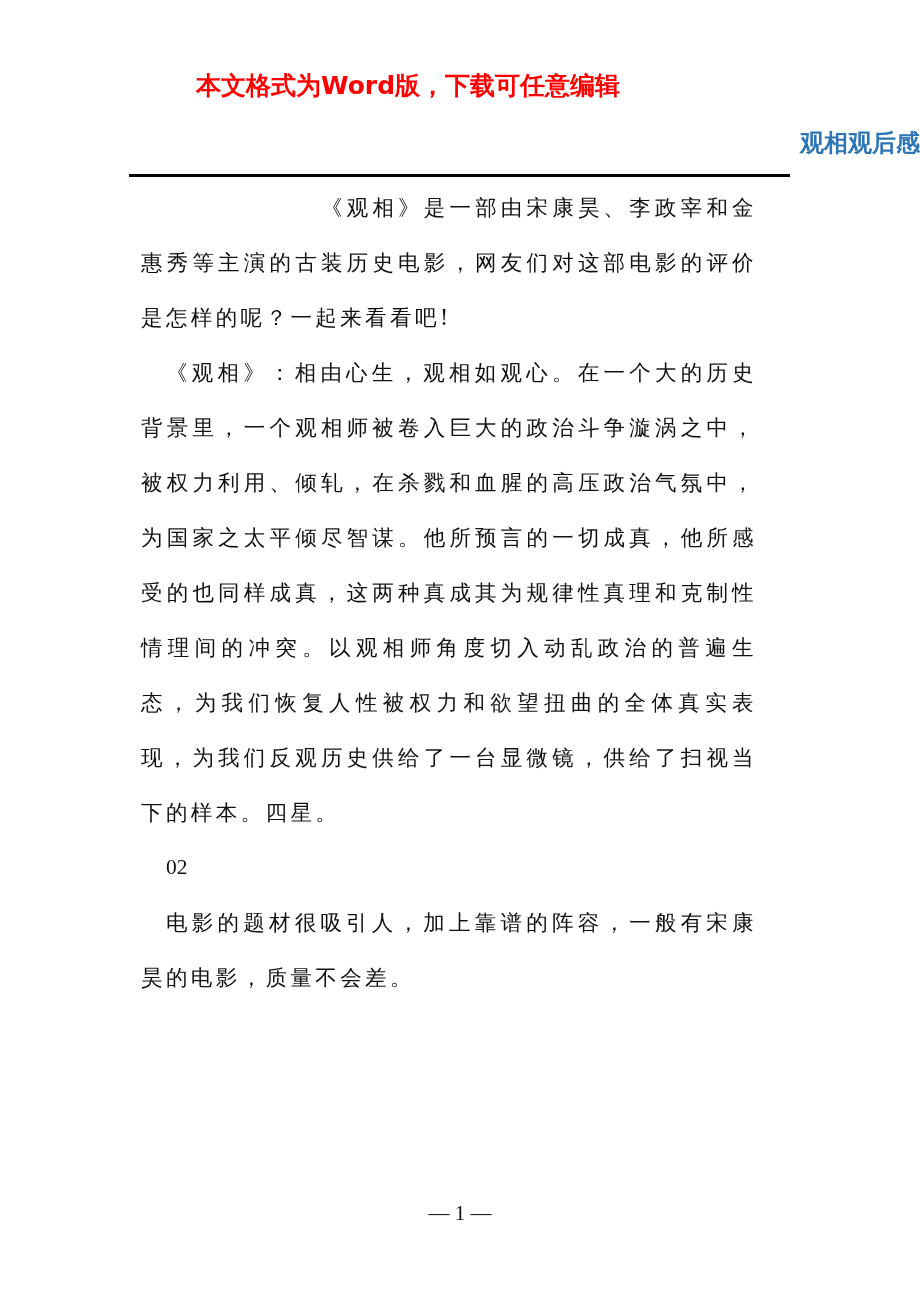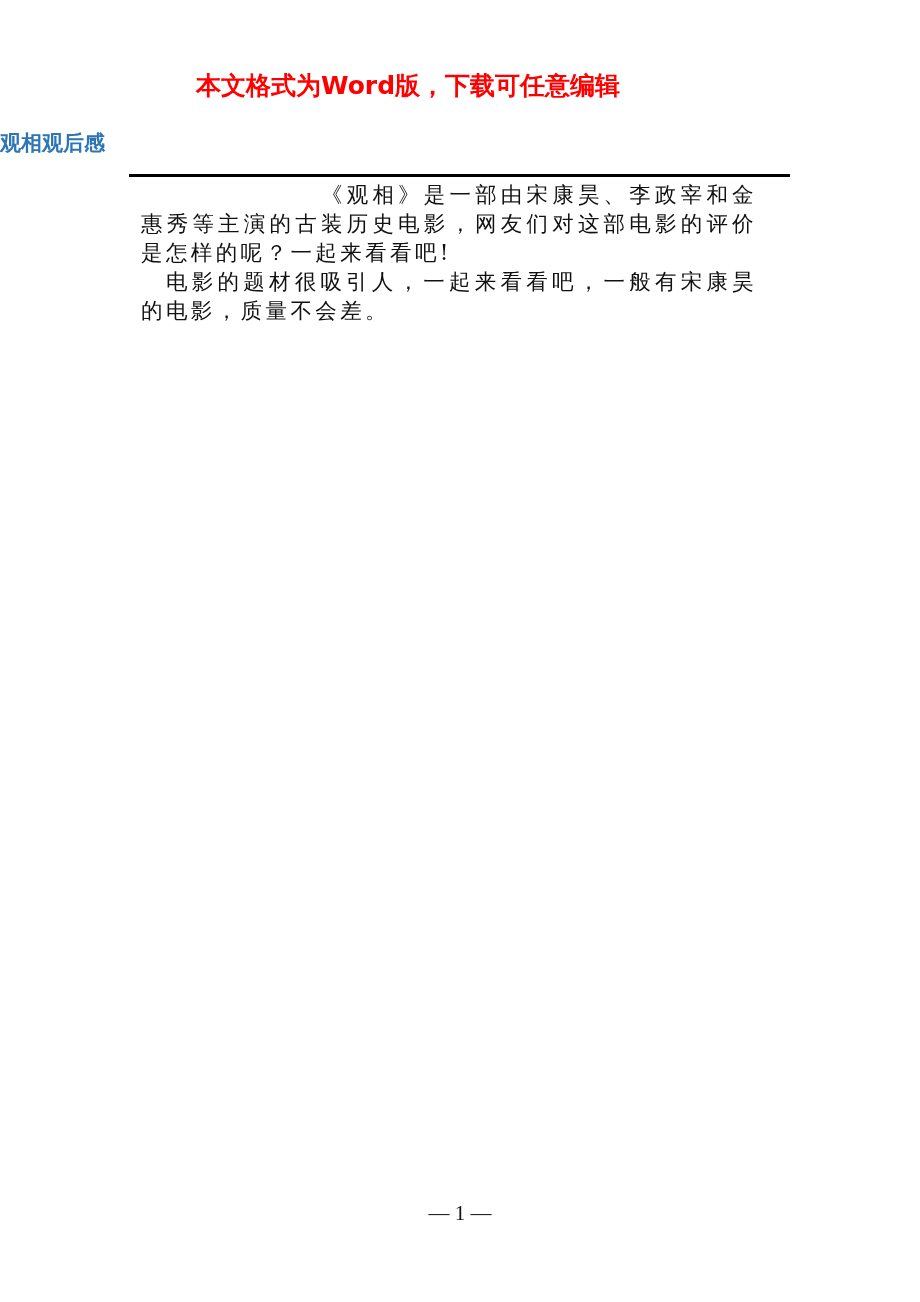--- a/index.html
+++ b/index.html
@@ -26,45 +26,45 @@
       font-size: 25px;
       line-height: 40px;
       color: #ff0000;
       letter-spacing: 0px;
     }
     .doc-title {
       position: absolute;
       top: 121px;
       left: 0;
       width: 920px;
-      text-align: left;
+      text-align: right;
       font-family: "DejaVu Sans", "Liberation Sans", sans-serif;
       font-weight: bold;
-      font-size: 21px;
+      font-size: 24px;
       line-height: 44px;
       color: #2e75b6;
     }
     .rule {
       position: absolute;
       top: 174px;
       left: 129px;
       width: 661px;
       height: 3px;
       background: #000000;
     }
     .body-text {
       position: absolute;
       top: 180px;
       left: 141px;
       width: 616px;
     }
     .para {
       margin: 0;
       font-size: 21.5px;
-      line-height: 29px;
+      line-height: 55px;
       letter-spacing: 3.4px;
       text-align: justify;
       text-justify: inter-character;
       word-break: break-all;
     }
     .para.indent-intro {
       text-indent: 180px;
     }
     .para.indent-small {
       text-indent: 25px;
@@ -92,17 +92,19 @@
 
 <div class="banner">本文格式为Word版，下载可任意编辑</div>
 
 <h1 class="doc-title" style="margin:0;">观相观后感</h1>
 
 <div class="rule"></div>
 
 <div class="body-text">
   <p class="para indent-intro">《观相》是一部由宋康昊、李政宰和金惠秀等主演的古装历史电影，网友们对这部电影的评价是怎样的呢？一起来看看吧!</p>
 
+  <p class="para indent-small">《观相》：相由心生，观相如观心。在一个大的历史背景里，一个观相师被卷入巨大的政治斗争漩涡之中，被权力利用、倾轧，在杀戮和血腥的高压政治气氛中，为国家之太平倾尽智谋。他所预言的一切成真，他所感受的也同样成真，这两种真成其为规律性真理和克制性情理间的冲突。以观相师角度切入动乱政治的普遍生态，为我们恢复人性被权力和欲望扭曲的全体真实表现，为我们反观历史供给了一台显微镜，供给了扫视当下的样本。四星。</p>
 
-  <p class="para indent-small">电影的题材很吸引人，一起来看看吧，一般有宋康昊的电影，质量不会差。</p>
+  <p class="para num">02</p>
+  <p class="para indent-small">电影的题材很吸引人，加上靠谱的阵容，一般有宋康昊的电影，质量不会差。</p>
 </div>
 
 <div class="footer">— 1 —</div>
 
 </body></html>

